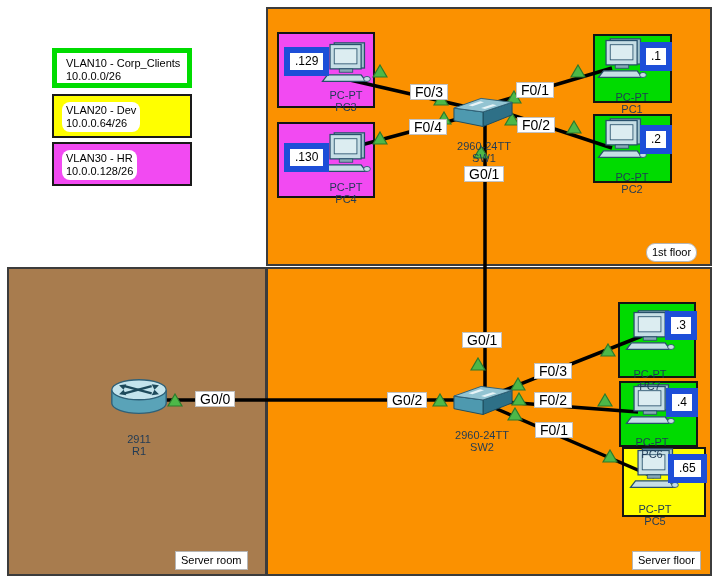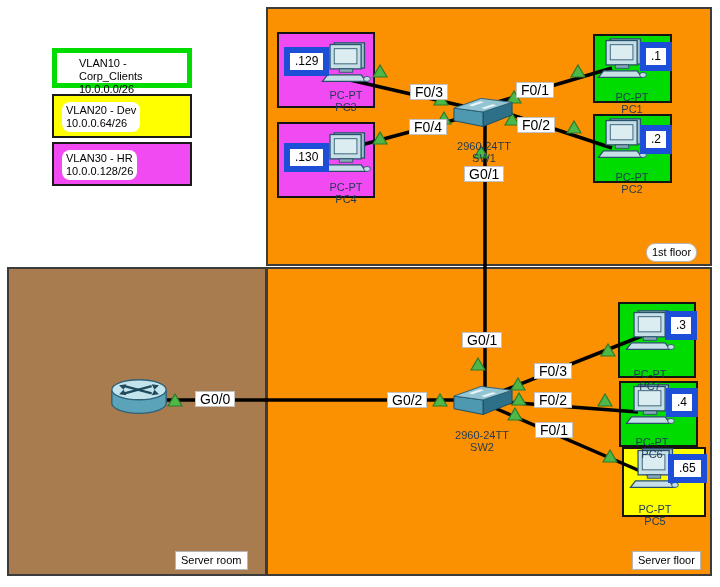--- a/index.html
+++ b/index.html
@@ -13,21 +13,21 @@
   .plabel{position:absolute;z-index:5;background:#ffffff;border:1px solid #c2c2c2;
           font-size:14px;line-height:14px;color:#000;padding:0 4px;white-space:nowrap;}
   .iplabel{position:absolute;z-index:5;background:#ffffff;border:6px solid #1d4ed8;
           font-size:12px;line-height:15px;color:#000;padding:1px 5px;white-space:nowrap;}
   .name{position:absolute;z-index:5;width:84px;text-align:center;font-size:11px;
         line-height:12px;color:#1f3a55;margin-top:16px;}
   .rlabel{position:absolute;z-index:5;background:#ffffff;border:1px solid #b5b5b5;
           font-size:11px;line-height:13px;color:#000;padding:2px 5px;white-space:nowrap;}
   .leg{position:absolute;box-sizing:border-box;z-index:2;font-size:11px;line-height:13px;color:#000;}
   .leg .patch{display:inline-block;background:#fff;padding:2px 4px;margin:6px 0 0 8px;border-radius:8px;}
-  .leg10{border:5px solid #00dc00;background:#ffffff;padding:4px 0 0 22px;}
+  .leg10{border:5px solid #00dc00;background:#ffffff;padding:4px 0 0 9px;}
   .leg20{border:2px solid #1a1a1a;background:#ffff00;}
   .leg30{border:2px solid #1a1a1a;background:#f24af2;}
 </style>
 </head>
 <body>
 
 <div class="canvas">
 
   <svg width="0" height="0" style="position:absolute" aria-hidden="true">
     <defs>
@@ -157,20 +157,24 @@
       </svg></div>
 
   <div class="name" style="left:442px;top:124px;">
     <div>2960-24TT</div>
       <div>SW1</div>
     </div>
   <div class="name" style="left:440px;top:413px;">
     <div>2960-24TT</div>
       <div>SW2</div>
     </div>
+  <div class="name" style="left:97px;top:417px;">
+    <div>2911</div>
+      <div>R1</div>
+    </div>
   <div class="name" style="left:304px;top:73px;">
     <div>PC-PT</div>
       <div>PC3</div>
     </div>
   <div class="name" style="left:304px;top:165px;">
     <div>PC-PT</div>
       <div>PC4</div>
     </div>
   <div class="name" style="left:590px;top:75px;">
     <div>PC-PT</div>

